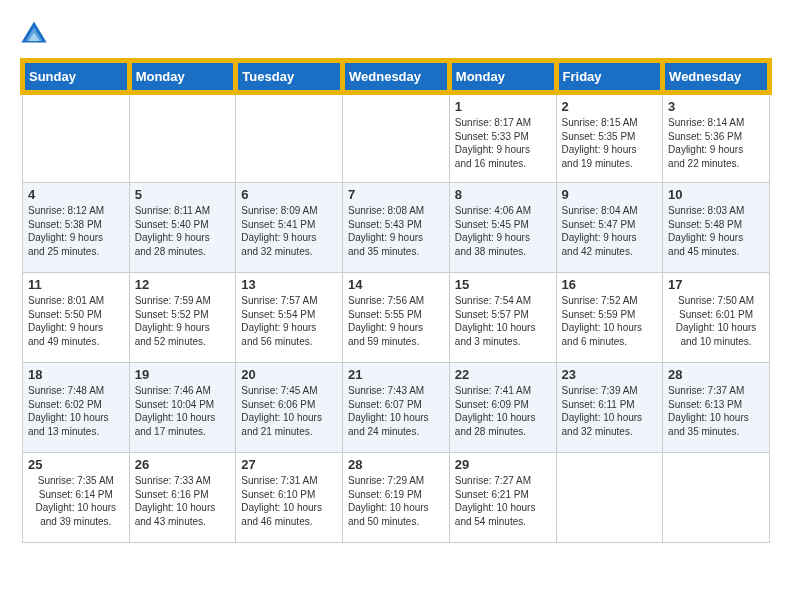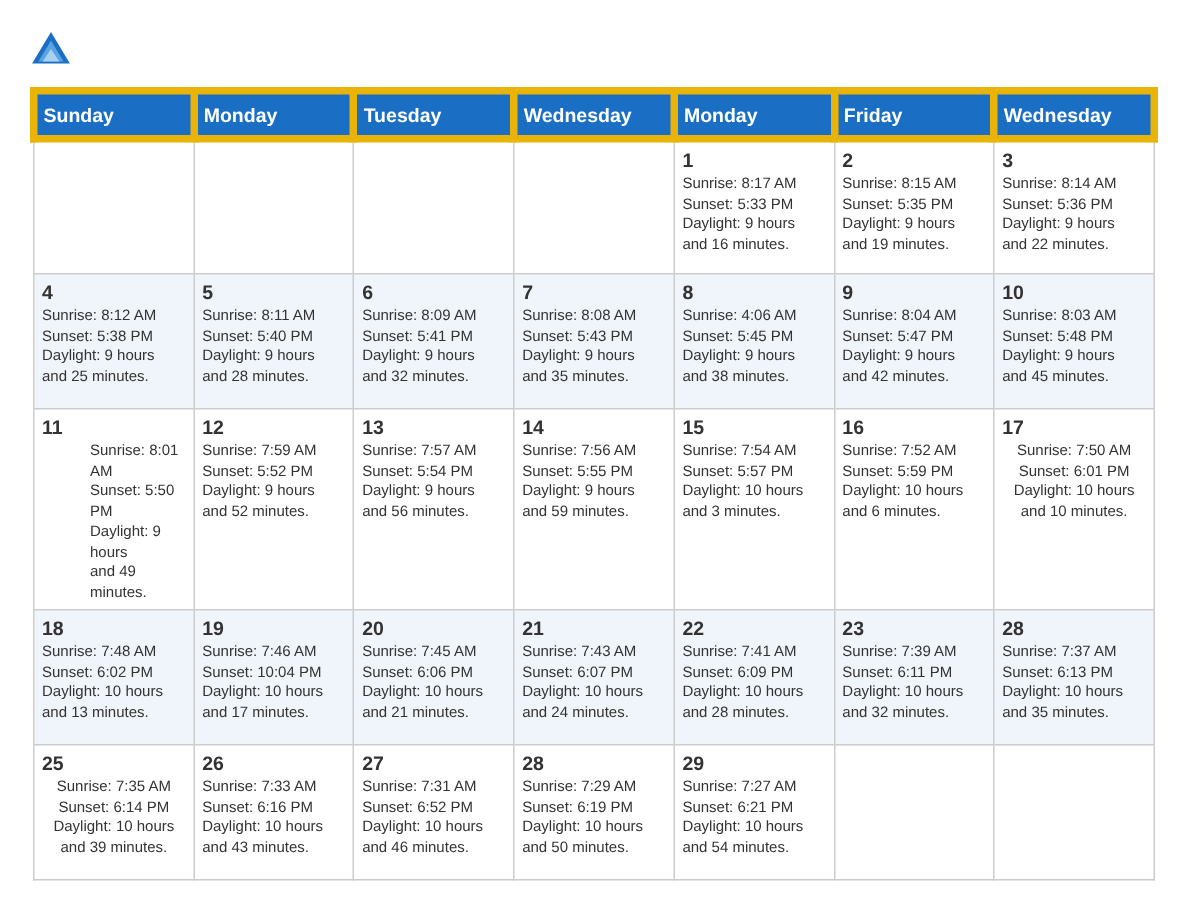--- a/index.html
+++ b/index.html
@@ -200,21 +200,21 @@
           <span class="day-number">10</span>
           <div class="day-info" style="white-space: pre-line;">Sunrise: 8:03 AM
 Sunset: 5:48 PM
 Daylight: 9 hours
 and 45 minutes.</div>
         </td>
       </tr>
       <tr>
         <td>
           <span class="day-number">11</span>
-          <div class="day-info" style="white-space: pre-line; margin-left: 32px;">Sunrise: 8:01 AM
+          <div class="day-info" style="white-space: pre-line;">Sunrise: 8:01 AM
 Sunset: 5:50 PM
 Daylight: 9 hours
 and 49 minutes.</div>
         </td>
         <td>
           <span class="day-number">12</span>
           <div class="day-info" style="white-space: pre-line;">Sunrise: 7:59 AM
 Sunset: 5:52 PM
 Daylight: 9 hours
 and 52 minutes.</div>
@@ -317,21 +317,21 @@
         <td>
           <span class="day-number">26</span>
           <div class="day-info" style="white-space: pre-line;">Sunrise: 7:33 AM
 Sunset: 6:16 PM
 Daylight: 10 hours
 and 43 minutes.</div>
         </td>
         <td>
           <span class="day-number">27</span>
           <div class="day-info" style="white-space: pre-line;">Sunrise: 7:31 AM
-Sunset: 6:52 PM
+Sunset: 6:10 PM
 Daylight: 10 hours
 and 46 minutes.</div>
         </td>
         <td>
           <span class="day-number">28</span>
           <div class="day-info" style="white-space: pre-line;">Sunrise: 7:29 AM
 Sunset: 6:19 PM
 Daylight: 10 hours
 and 50 minutes.</div>
         </td>

